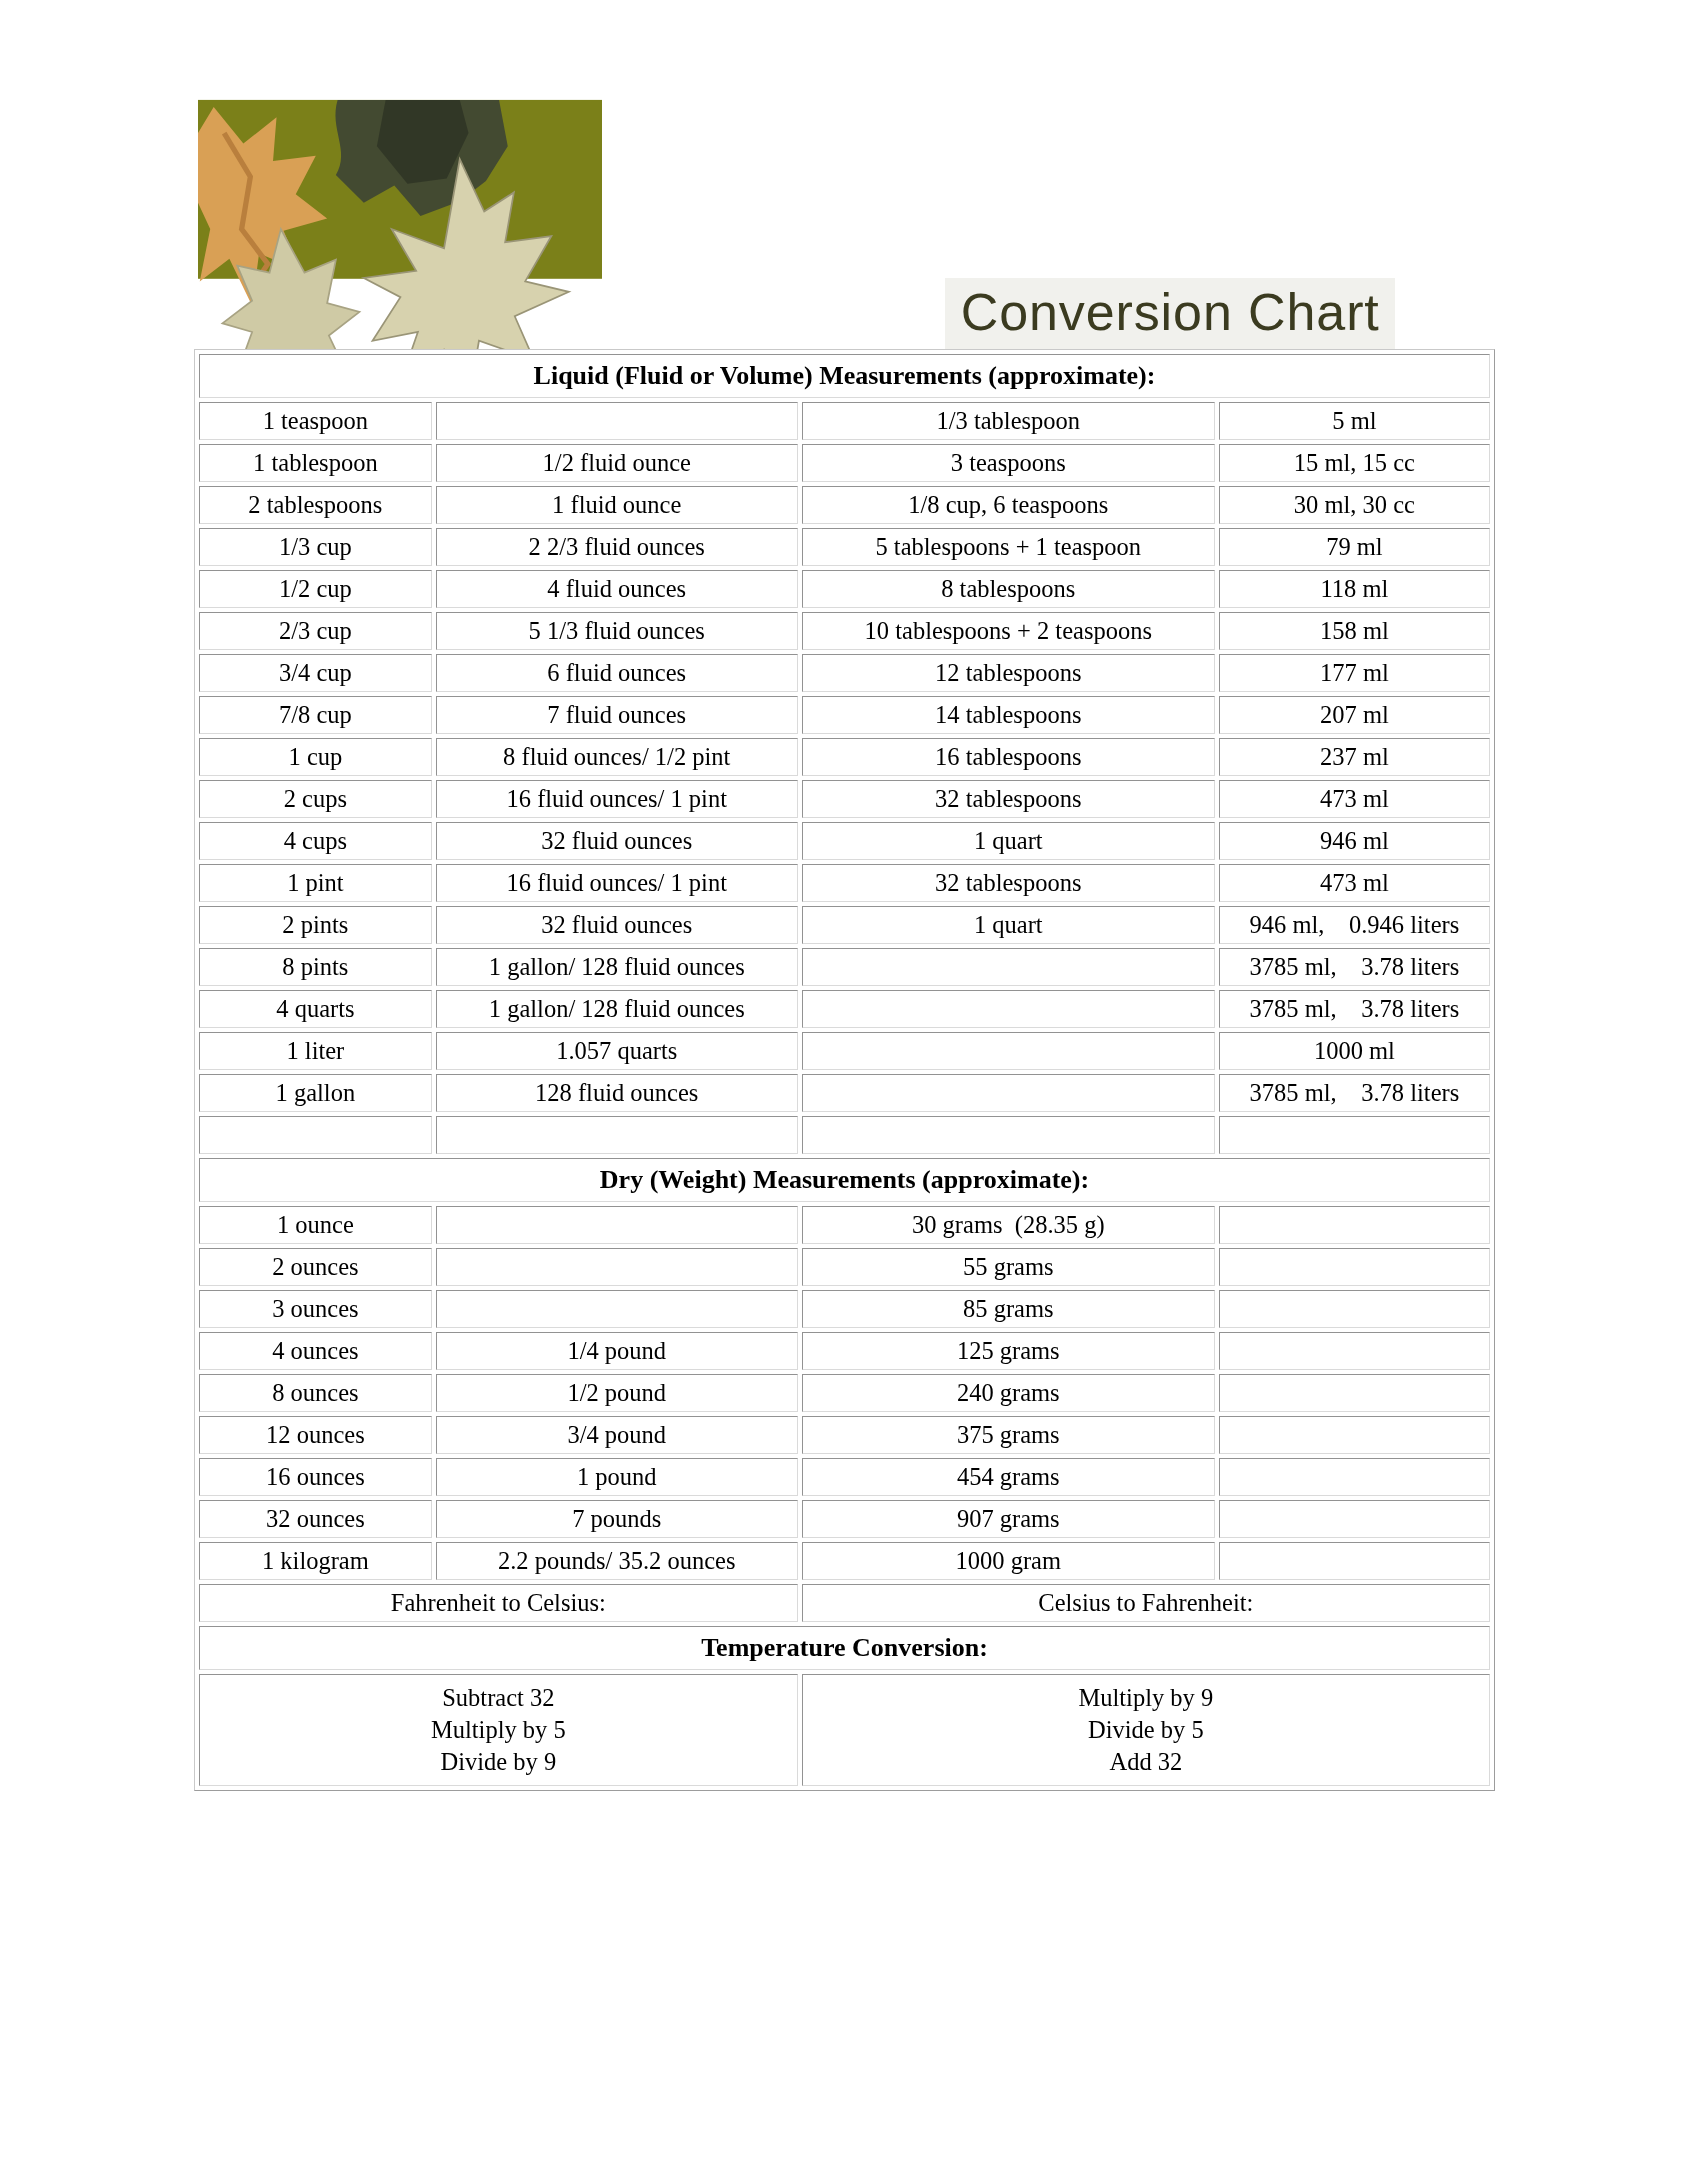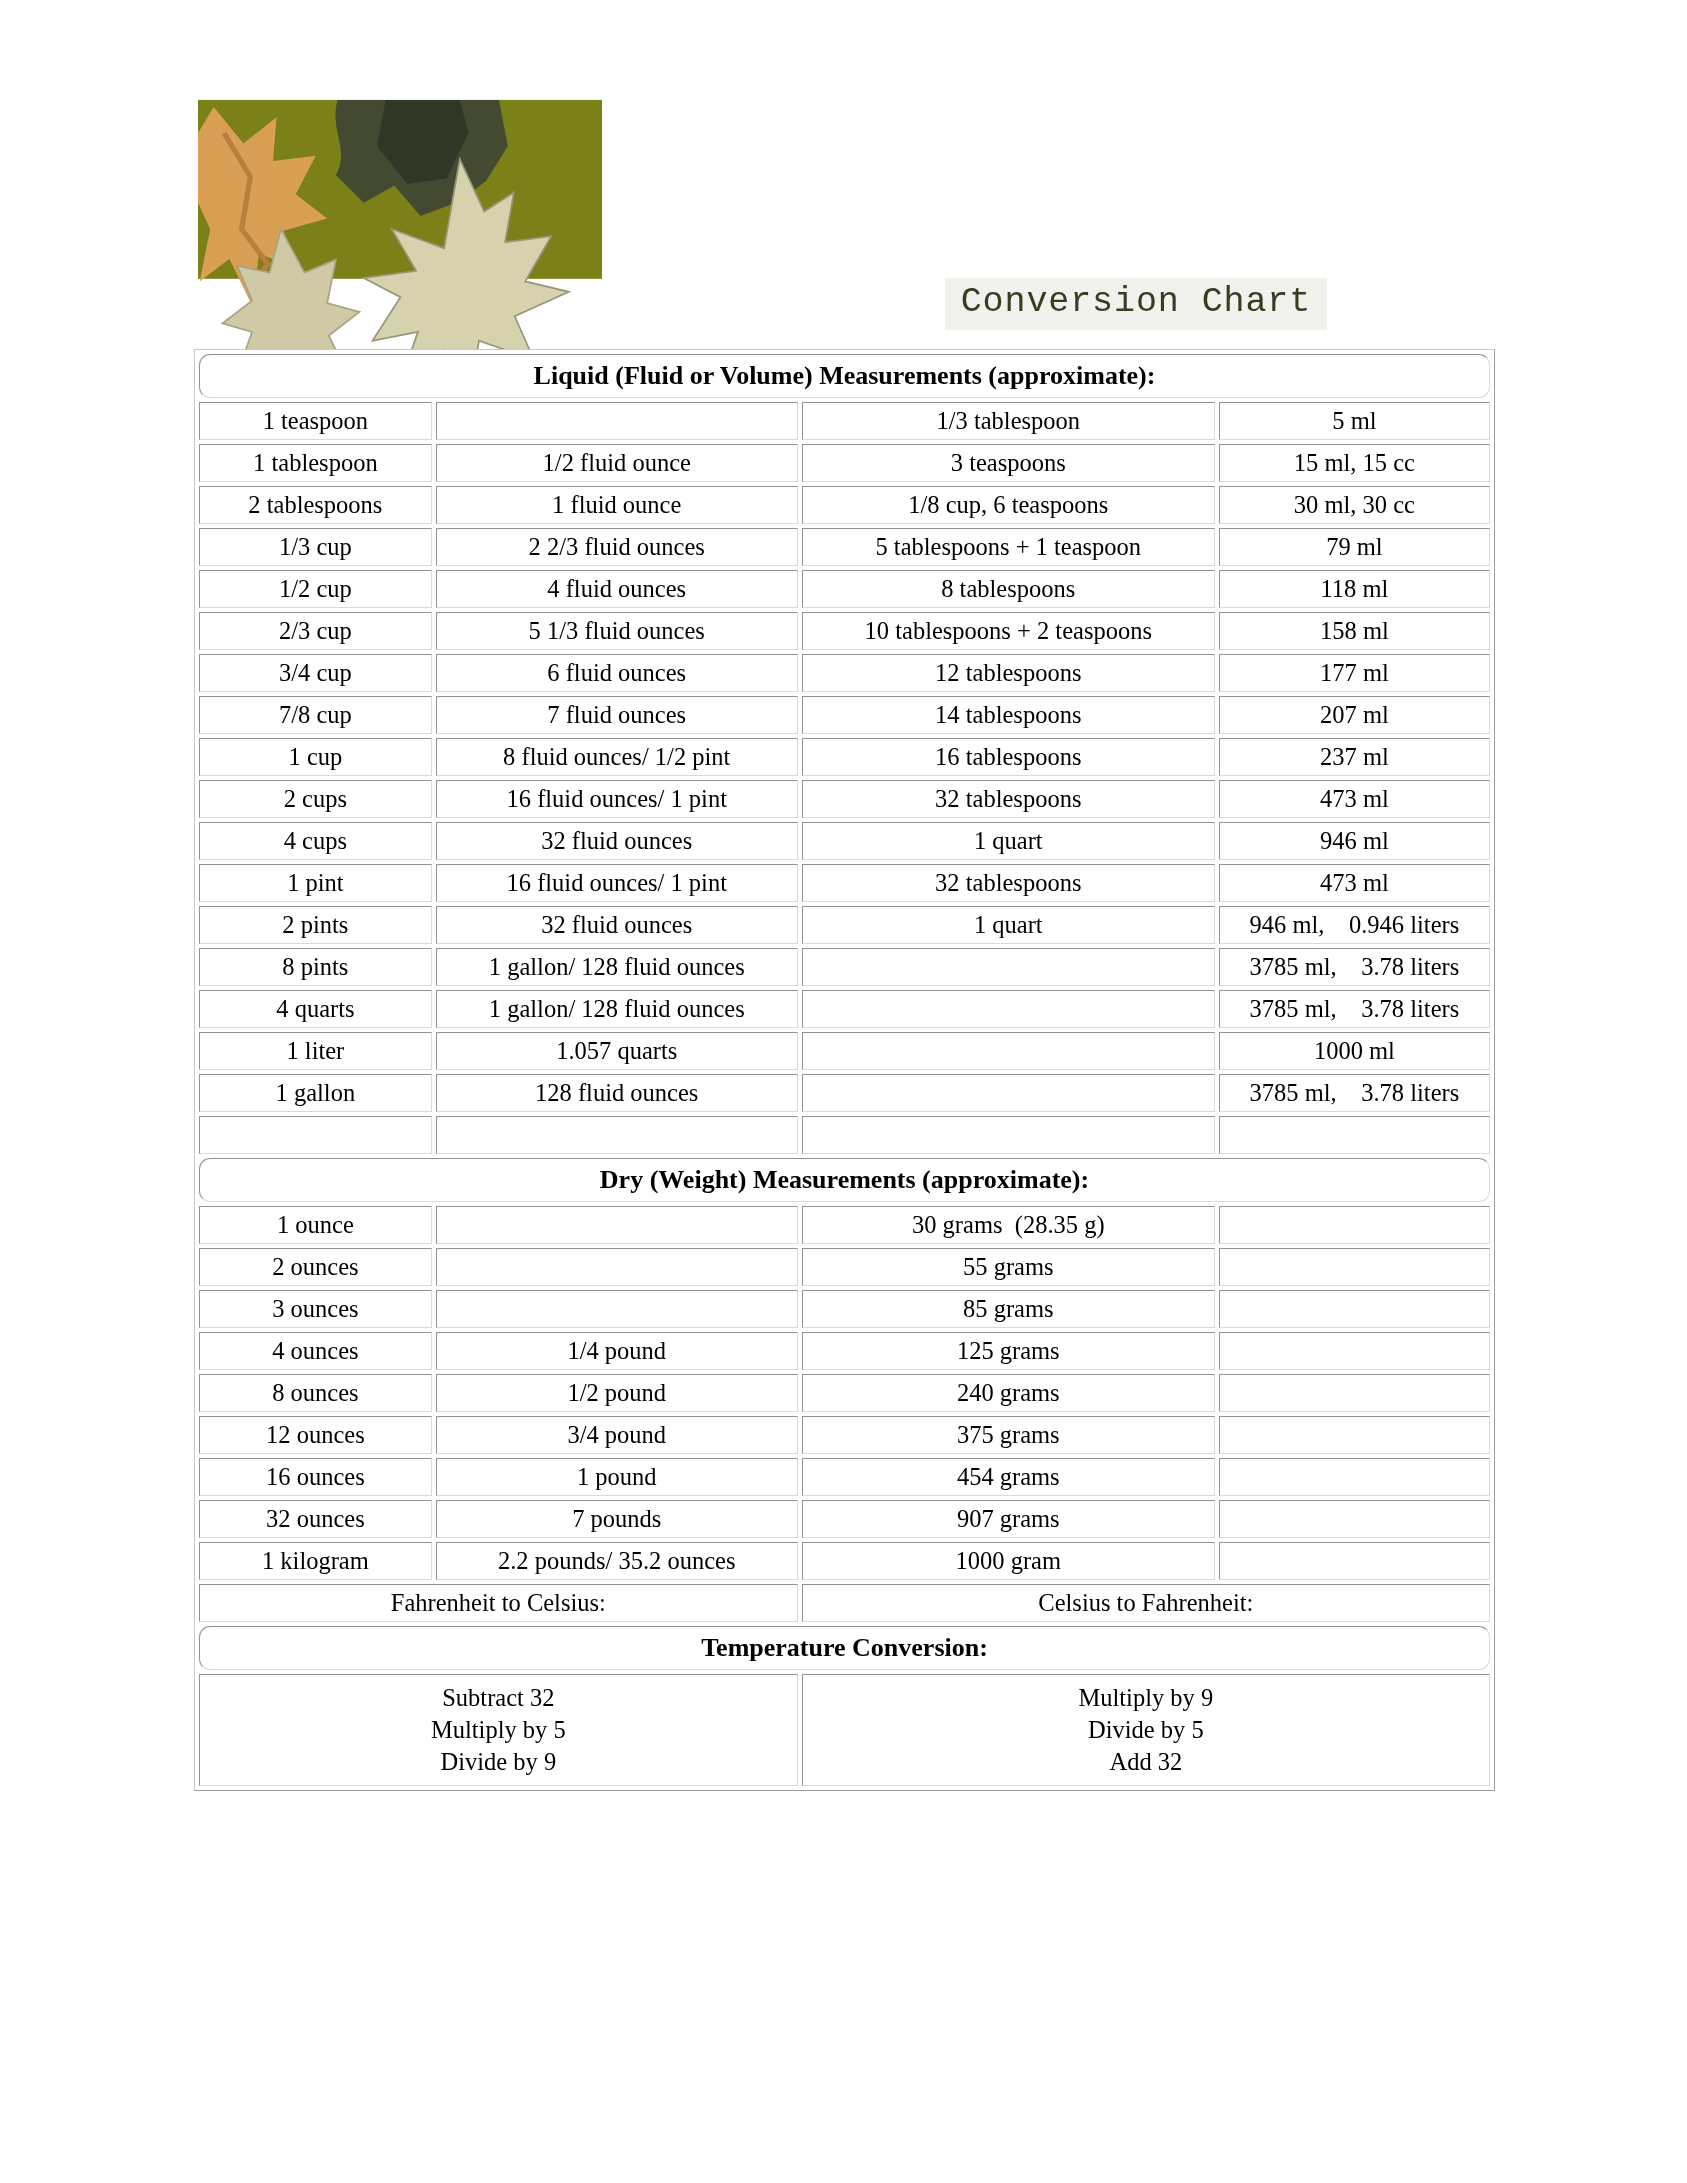--- a/index.html
+++ b/index.html
@@ -20,22 +20,22 @@
     top: 98px;
     width: 404px;
     height: 297px;
   }
 
   
   .title {
     position: absolute;
     left: 945px;
     top: 278px;
-    font-family: Liberation Mono, monospace;
-    font-size: 35px;
+    font-family: Liberation Sans, sans-serif;
+    font-size: 52px;
     font-weight: normal;
     letter-spacing: 0.9px;
     color: #3b3b20;
     background: #f1f1ed;
     padding: 3.5px 15.7px 8.7px 15.7px;
     white-space: nowrap;
   }
 
   
   table.conv {
@@ -63,21 +63,20 @@
     color: #000000;
     height: 38px;
     padding: 1.7px 5.2px;
     white-space: pre-wrap;
     overflow: hidden;
   }
   table.conv td.section-header {
     font-weight: bold;
     font-size: 26px;
     height: 44px;
-    border-radius: 11px;
   }
   table.conv td.temp-steps {
     line-height: 1.3;
     padding: 7px 20px;
   }
 </style>
 </head>
 <body>
 
 <div class="page">

